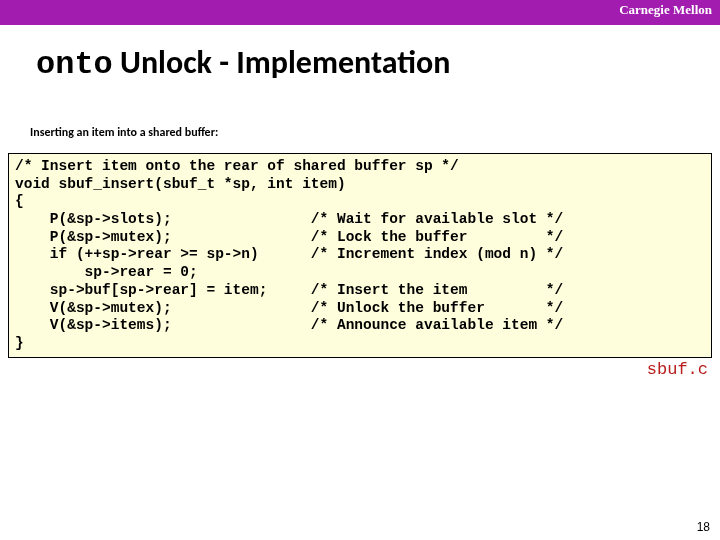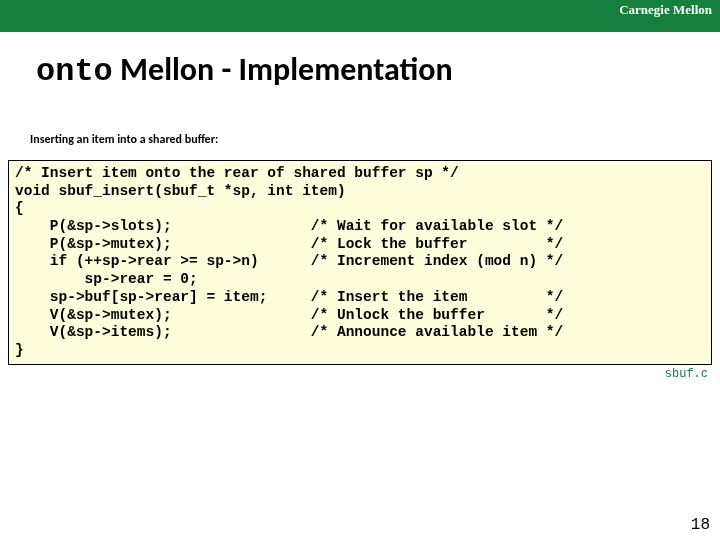--- a/index.html
+++ b/index.html
@@ -7,22 +7,22 @@
     padding: 0;
     width: 720px;
     height: 540px;
     background: #ffffff;
     font-family: Calibri, "Segoe UI", Arial, sans-serif;
     overflow: hidden;
     position: relative;
   }
   .header-bar {
     width: 100%;
-    height: 32px;
-    background: #15803d;
+    height: 25px;
+    background: #a21caf;
     position: relative;
   }
   .header-bar .uni {
     position: absolute;
     right: 8px;
     top: 0;
     line-height: 20px;
     color: #ffffff;
     font-weight: 700;
     font-size: 13px;
@@ -55,42 +55,42 @@
     font-size: 14.5px;
     line-height: 1.22;
     white-space: pre;
     font-weight: 700;
     color: #000;
   }
   .filelabel {
     text-align: right;
     margin: 2px 12px 0 0;
     font-family: "Courier New", Courier, monospace;
-    font-size: 12px;
-    color: #15803d;
+    font-size: 17px;
+    color: #b91c1c;
     font-weight: 400;
   }
   .pagenum {
     position: absolute;
     right: 10px;
     bottom: 6px;
-    font-size: 16px;
+    font-size: 12px;
     color: #000;
-    font-family: Liberation Mono, monospace;
+    font-family: Liberation Sans, sans-serif;
   }
 </style>
 </head>
 <body>
 
 <div class="header-bar">
   <span class="uni">Carnegie Mellon</span>
 </div>
 
 <div class="title">
-  <span class="mono">onto</span><span> Mellon - Implementation</span>
+  <span class="mono">onto</span><span> Unlock - Implementation</span>
 </div>
 
 <div class="subhead">Inserting an item into a shared buffer:</div>
 
 <div class="codebox">/* Insert item onto the rear of shared buffer sp */
 void sbuf_insert(sbuf_t *sp, int item)
 {
     P(&amp;sp-&gt;slots);                /* Wait for available slot */
     P(&amp;sp-&gt;mutex);                /* Lock the buffer         */
     if (++sp-&gt;rear &gt;= sp-&gt;n)      /* Increment index (mod n) */

